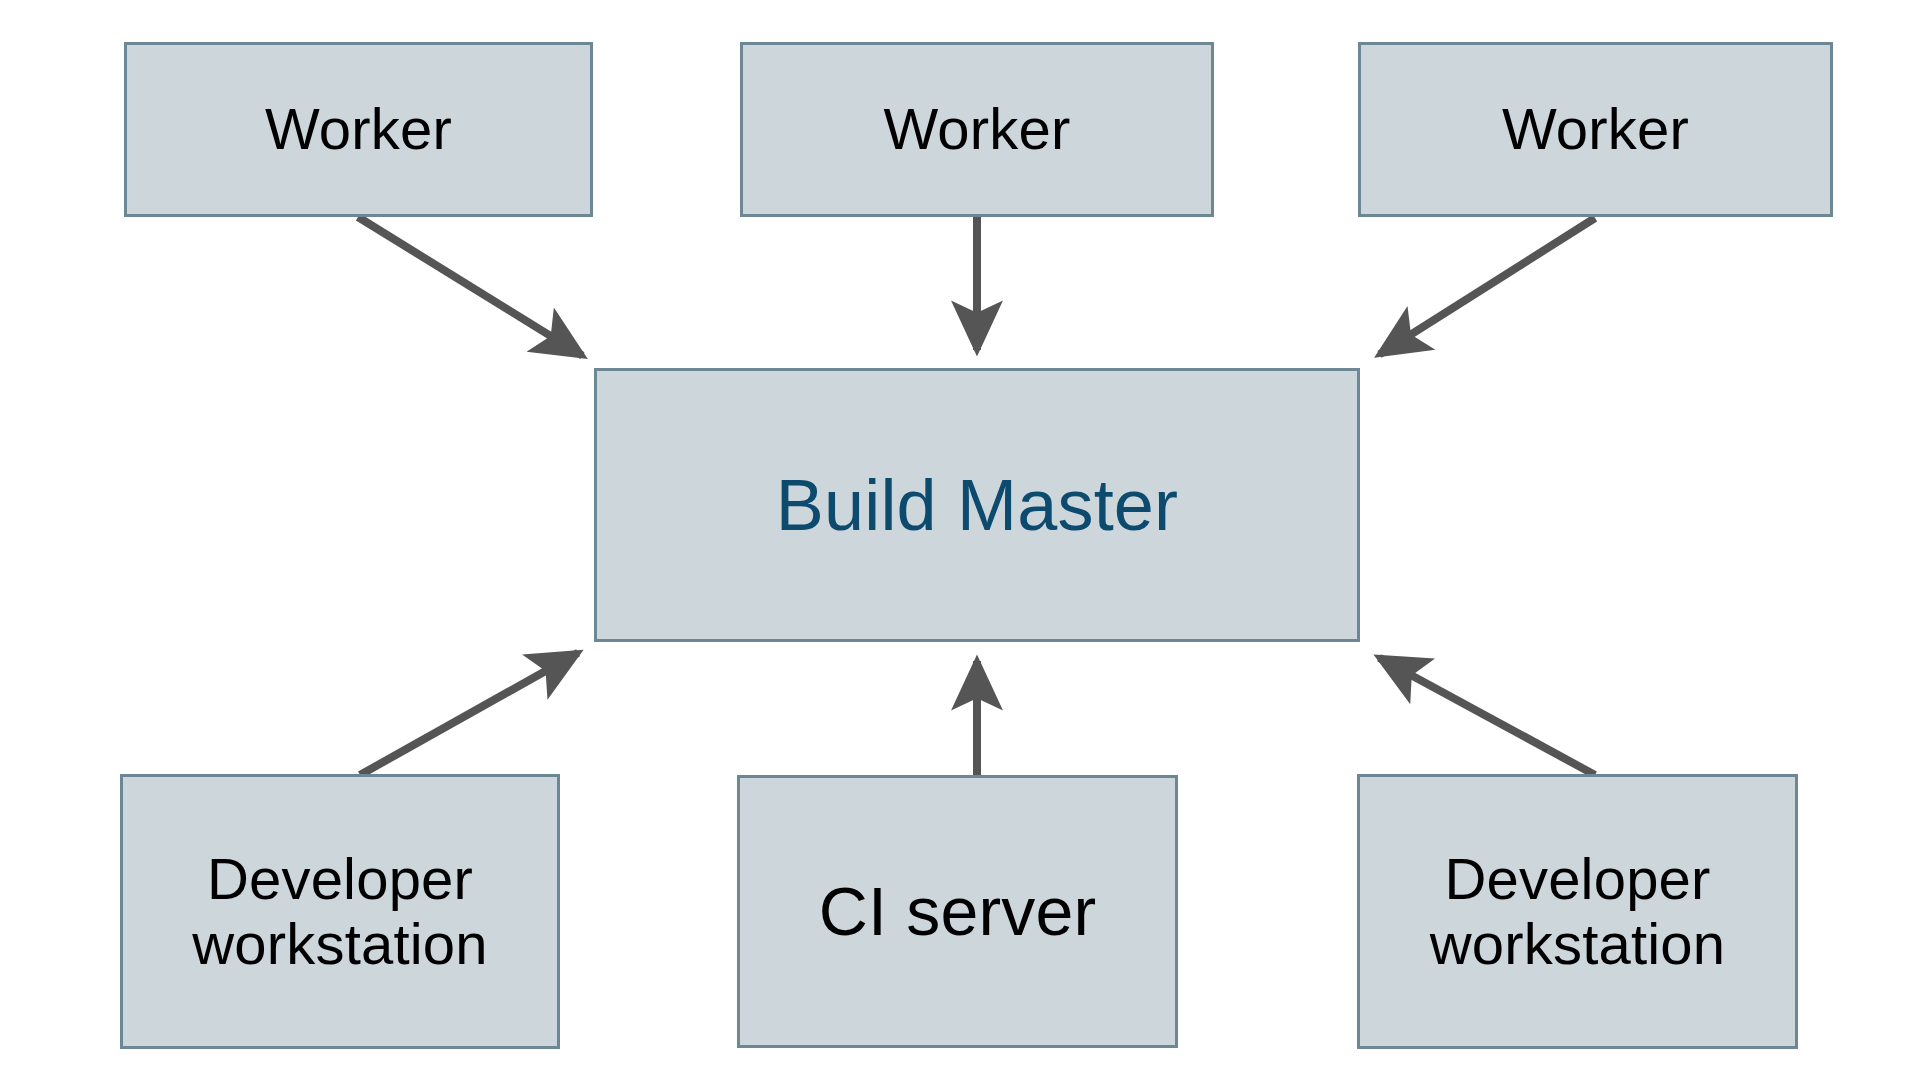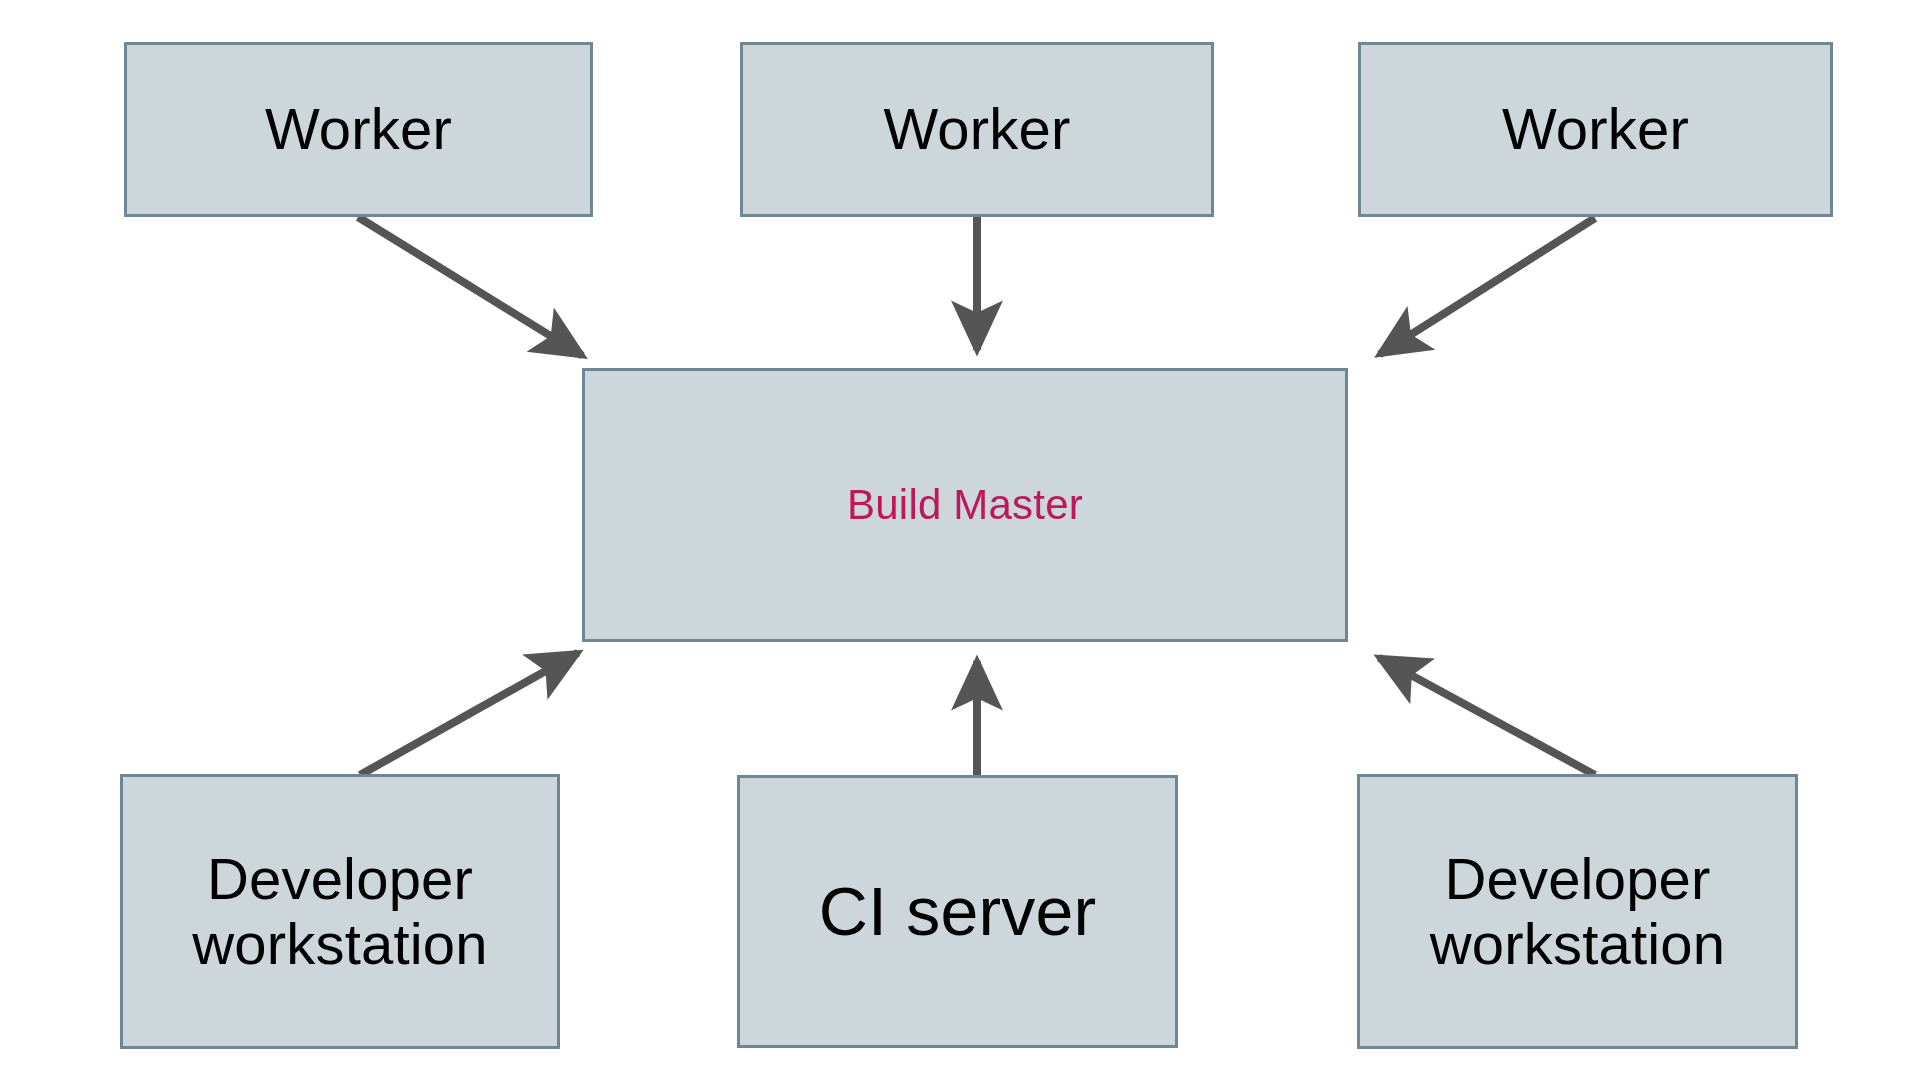--- a/index.html
+++ b/index.html
@@ -65,21 +65,21 @@
   </div>
 
   <div class="node" style="left: 740px; top: 42px; width: 474px; height: 175px; font-size: 58px; background: rgb(204, 214, 219); border-color: rgb(109, 135, 148); color: rgb(0, 0, 0);">
     <span class="label">Worker</span>
   </div>
 
   <div class="node" style="left: 1358px; top: 42px; width: 475px; height: 175px; font-size: 58px; background: rgb(204, 214, 219); border-color: rgb(109, 135, 148); color: rgb(0, 0, 0);">
     <span class="label">Worker</span>
   </div>
 
-  <div class="node" style="left: 582px; top: 368px; width: 766px; height: 274px; font-size: 42px; background: rgb(204, 214, 219); border-color: rgb(109, 135, 148); color: #be185d;">
+  <div class="node" style="left: 594px; top: 368px; width: 766px; height: 274px; font-size: 72px; background: rgb(204, 214, 219); border-color: rgb(109, 135, 148); color: #0c4a6e;">
     <span class="label">Build Master</span>
   </div>
 
   <div class="node" style="left: 120px; top: 774px; width: 440px; height: 275px; font-size: 58px; background: rgb(204, 214, 219); border-color: rgb(109, 135, 148); color: rgb(0, 0, 0);">
     <span class="label">Developer
 workstation</span>
   </div>
 
   <div class="node" style="left: 737px; top: 775px; width: 441px; height: 273px; font-size: 68px; background: rgb(204, 214, 219); border-color: rgb(109, 135, 148); color: rgb(0, 0, 0);">
     <span class="label">CI server</span>

